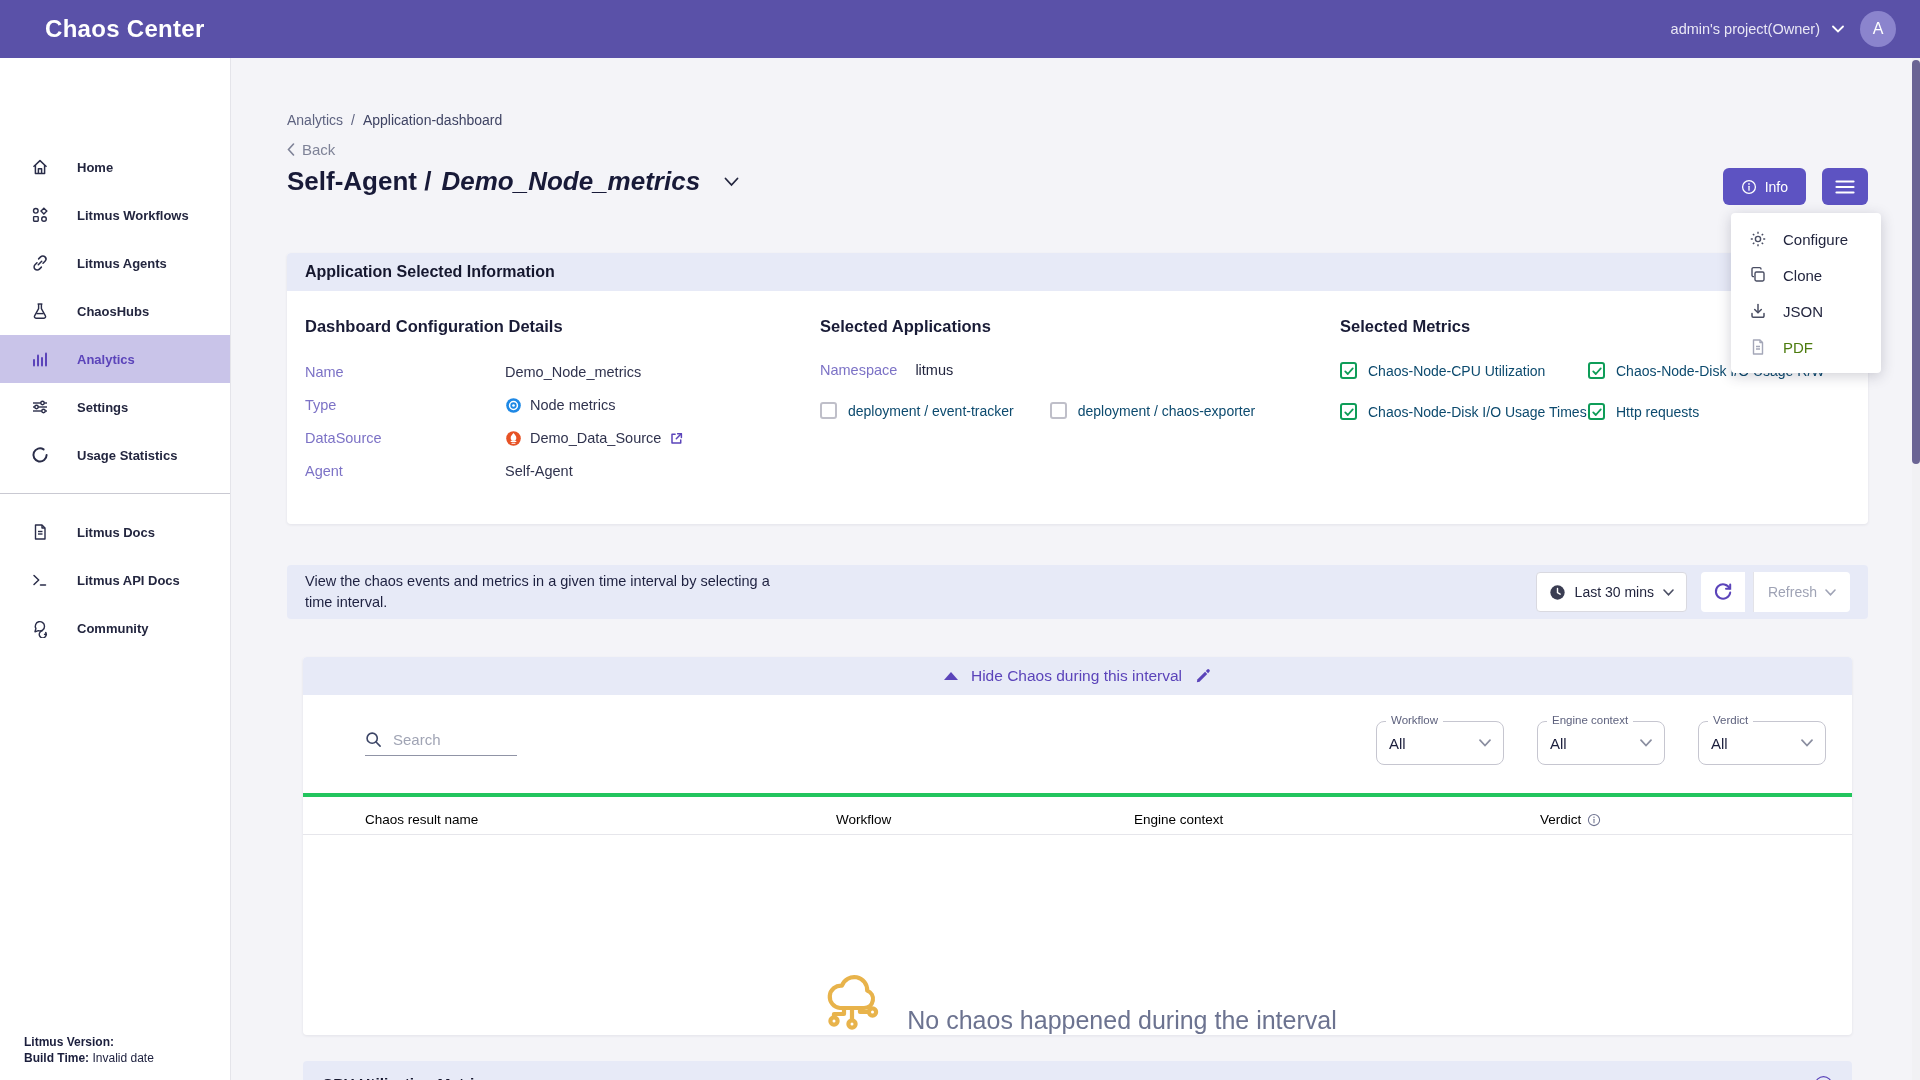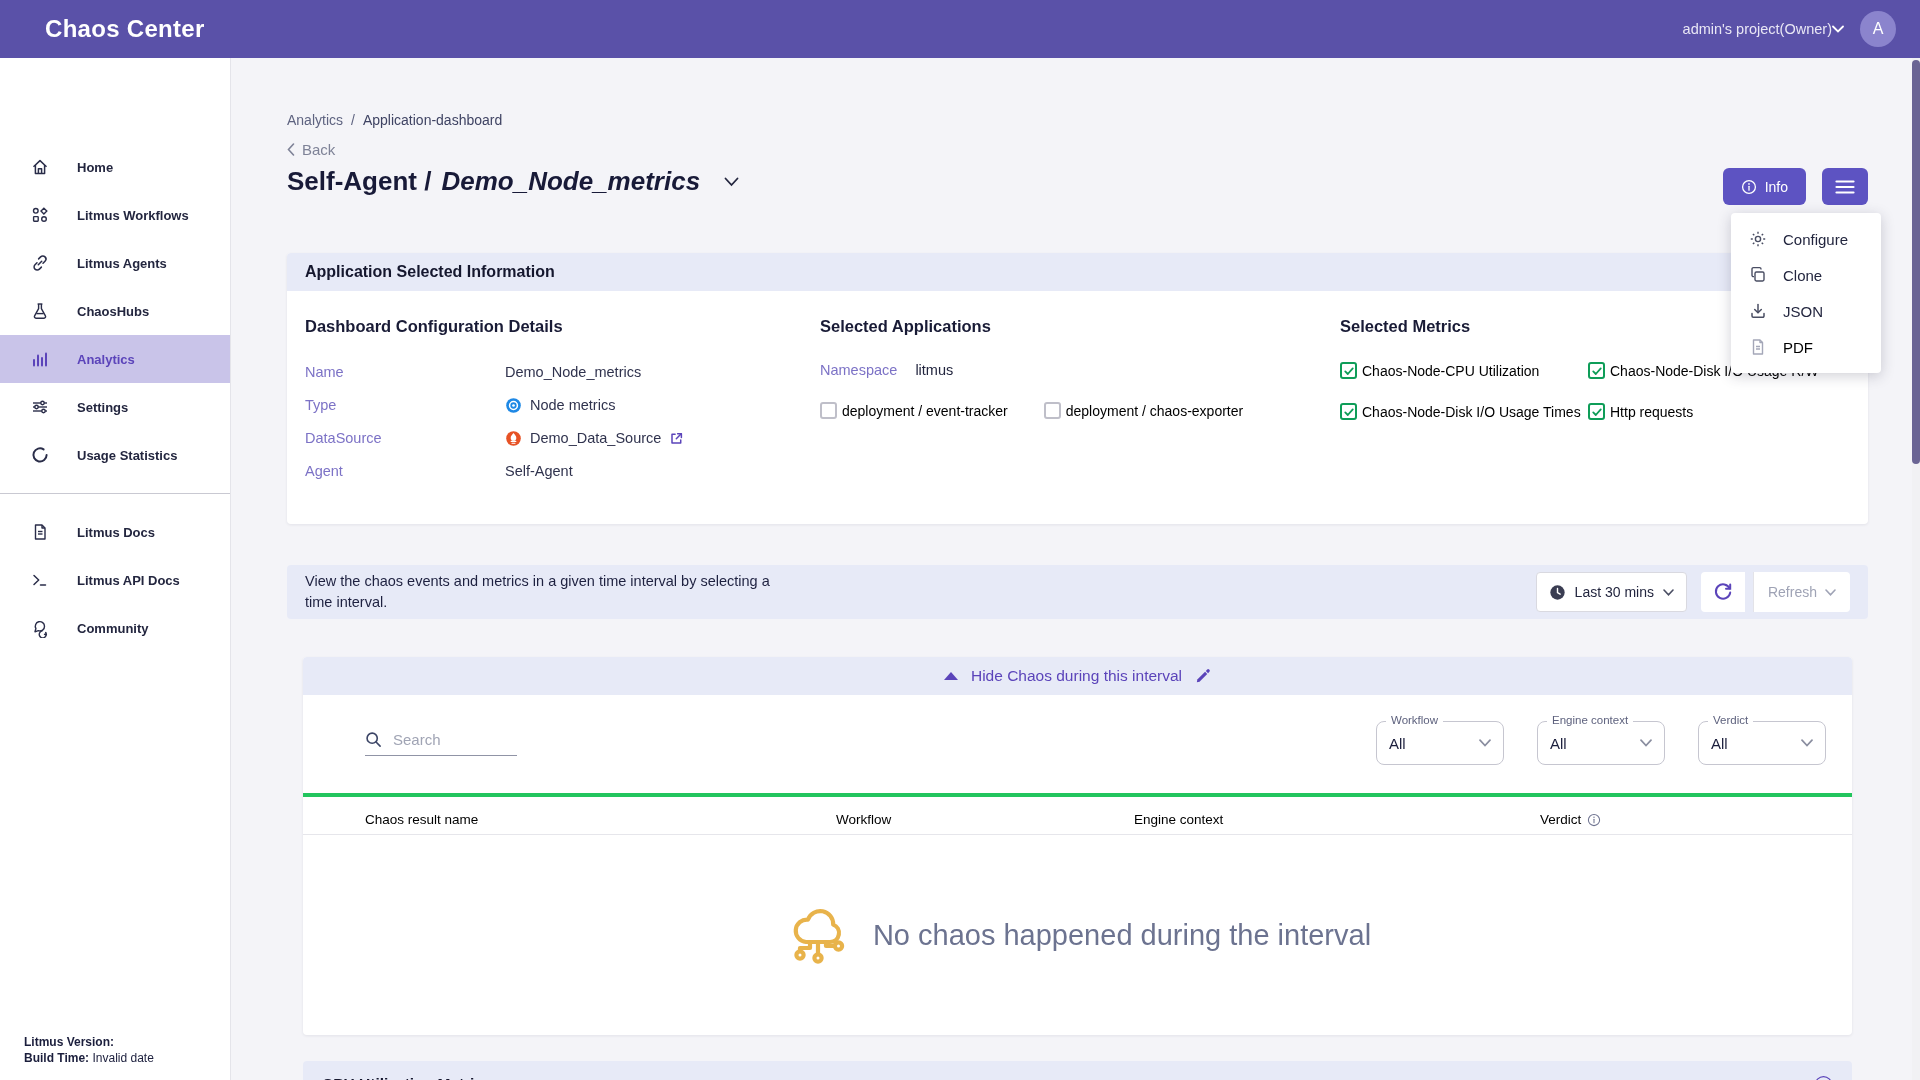--- a/index.html
+++ b/index.html
@@ -5,21 +5,21 @@
   * { margin:0; padding:0; box-sizing:border-box; }
   html,body { width:1920px; height:1080px; }
   body { font-family:"Liberation Sans", sans-serif; background:#F4F4F8; overflow:hidden; }
   .app { position:relative; width:1920px; height:1080px; overflow:hidden; background:#F4F4F8; }
 
   
   .topbar { position:absolute; top:0; left:0; right:0; height:58px; background:#5A51A8;
             display:flex; align-items:center; justify-content:space-between; padding:0 24px 0 45px; z-index:40; }
   .brand { color:#fff; font-size:24px; font-weight:bold; letter-spacing:.3px; }
   .topbar-right { display:flex; align-items:center; gap:16px; }
-  .project-switch { display:flex; align-items:center; color:#E9E7F5; font-size:14.5px; cursor:pointer; }
+  .project-switch { display:flex; align-items:center; gap:12px; color:#E9E7F5; font-size:14.5px; cursor:pointer; }
   .avatar { width:36px; height:36px; border-radius:50%; background:#8B84CD; color:#fff; display:flex;
             align-items:center; justify-content:center; font-size:16px; cursor:pointer; }
 
   
   .sidebar { position:absolute; top:58px; left:0; bottom:0; width:231px; background:#fff;
              border-right:1px solid #E4E4EA; z-index:30; display:flex; flex-direction:column; }
   .nav { padding-top:85px; }
   .nav-item { height:48px; display:flex; align-items:center; gap:27px; padding-left:30px;
               font-size:13px; font-weight:600; color:#23263F; cursor:pointer; }
   .nav-item svg { width:20px; height:20px; flex:0 0 20px; color:#2A2D49; }
@@ -46,42 +46,42 @@
   .title-actions { display:flex; gap:16px; position:relative; margin-top:2px; }
   .btn-info { background:#5D53C2; color:#fff; border:none; border-radius:6px; height:37px; padding:0 18px;
               font-size:14px; display:flex; align-items:center; gap:8px; cursor:pointer; font-family:inherit; }
   .btn-menu { background:#5D53C2; border:none; border-radius:6px; width:46px; height:37px; display:flex;
               align-items:center; justify-content:center; cursor:pointer; }
 
   .menu-dropdown { position:absolute; top:calc(100% + 8px); right:-13px; width:150px; background:#fff;
                    border-radius:4px; box-shadow:0 3px 14px rgba(40,40,70,.22); padding:8px 0; z-index:60; }
   .menu-item { display:flex; align-items:center; gap:16px; padding:9px 18px; font-size:15px; color:#23263F; cursor:pointer; }
   .menu-item svg { width:18px; height:18px; color:#4A4E63; }
-  .menu-item.disabled { color:#000000; cursor:default; }
+  .menu-item.disabled { color:#4d7c0f; cursor:default; }
   .menu-item.disabled svg { color:#A4A7B8; }
 
   
   .card { background:#fff; border-radius:4px; box-shadow:0 1px 3px rgba(30,30,60,.08); }
   .panel-info { margin-top:43px; }
   .card-strip { background:#E7EAF7; padding:10px 18px; font-weight:bold; font-size:16px; color:#15172E;
                 border-radius:4px 4px 0 0; display:flex; align-items:center; justify-content:space-between; }
   .info-body { display:flex; padding:26px 18px 30px; }
   .info-col1 { width:515px; }
   .info-col2 { width:520px; }
   .info-col3 { flex:1; }
   .section-title { font-size:16.5px; font-weight:bold; color:#191B36; margin-bottom:26px; }
   .cfg-row { display:flex; align-items:center; height:20px; margin-bottom:13px; font-size:14.5px; }
   .cfg-label { width:200px; color:#7C72C6; }
   .cfg-value { color:#30334E; display:flex; align-items:center; gap:8px; }
   .cfg-value .ext { cursor:pointer; display:flex; }
   .ns-row { display:flex; gap:18px; font-size:14.5px; margin-bottom:24px; }
   .ns-label { color:#7C72C6; }
   .ns-value { color:#22253E; }
   .check-row { display:flex; gap:36px; }
-  .check-item { display:flex; align-items:center; gap:5px; font-size:14px; color:#000000; cursor:pointer; }
+  .check-item { display:flex; align-items:center; gap:11px; font-size:14px; color:#0c4a6e; cursor:pointer; }
   .cb { width:17px; height:17px; border:2px solid #BFBFC9; border-radius:3px; background:#fff;
         display:flex; align-items:center; justify-content:center; flex:0 0 17px; }
   .cb.checked { border-color:#0E9D58; }
   .metrics-grid { display:grid; grid-template-columns:248px auto; row-gap:24px; }
 
   
   .interval-bar { margin-top:41px; background:#E7EAF7; border-radius:4px; min-height:54px; padding:6px 18px;
                   display:flex; align-items:center; justify-content:space-between; }
   .interval-text { font-size:14.5px; color:#1E2140; width:480px; line-height:1.45; }
   .interval-controls { display:flex; align-items:center; gap:8px; }
@@ -106,22 +106,22 @@
   .search-box input::placeholder { color:#A0A4B4; }
   .filters { display:flex; gap:33px; }
   .select { position:relative; width:128px; height:44px; border:1px solid #C6C6D0; border-radius:8px;
             display:flex; align-items:center; justify-content:space-between; padding:0 12px; cursor:pointer; background:#fff; }
   .select-label { position:absolute; top:-8px; left:9px; background:#fff; padding:0 5px; font-size:11.5px; color:#5E627E; }
   .select-value { font-size:15px; color:#1B1E3C; }
   .thead { display:grid; grid-template-columns:471px 298px 406px 1fr; align-items:center; height:42px;
            padding:8px 26px 0 62px; border-top:4px solid #22c55e; border-bottom:1px solid #E6E6EB;
            font-size:13.5px; color:#000000; }
   .th { display:flex; align-items:center; gap:6px; }
-  .empty { height:200px; display:flex; align-items:center; justify-content:center; gap:21px;
-           color:#6C7390; font-size:29px; }
+  .empty { height:200px; display:flex; align-items:flex-end; justify-content:center; gap:21px;
+           color:#6C7390; font-size:25px; }
 
   
   .cpu-bar { margin:26px 16px 0; background:#E7EAF7; border-radius:4px 4px 0 0; height:46px; display:flex;
              align-items:center; justify-content:space-between; padding:0 19px; }
   .cpu-title { font-size:15.5px; font-weight:bold; color:#15172E; }
   .collapse-btn { display:flex; cursor:pointer; }
 
   
   .scrollbar { position:absolute; top:58px; right:0; bottom:0; width:8px; background:#F1F1F4; z-index:70; }
   .scroll-thumb { position:absolute; top:2px; left:0; width:8px; height:404px; background:#6A6494; border-radius:4px; cursor:pointer; }

